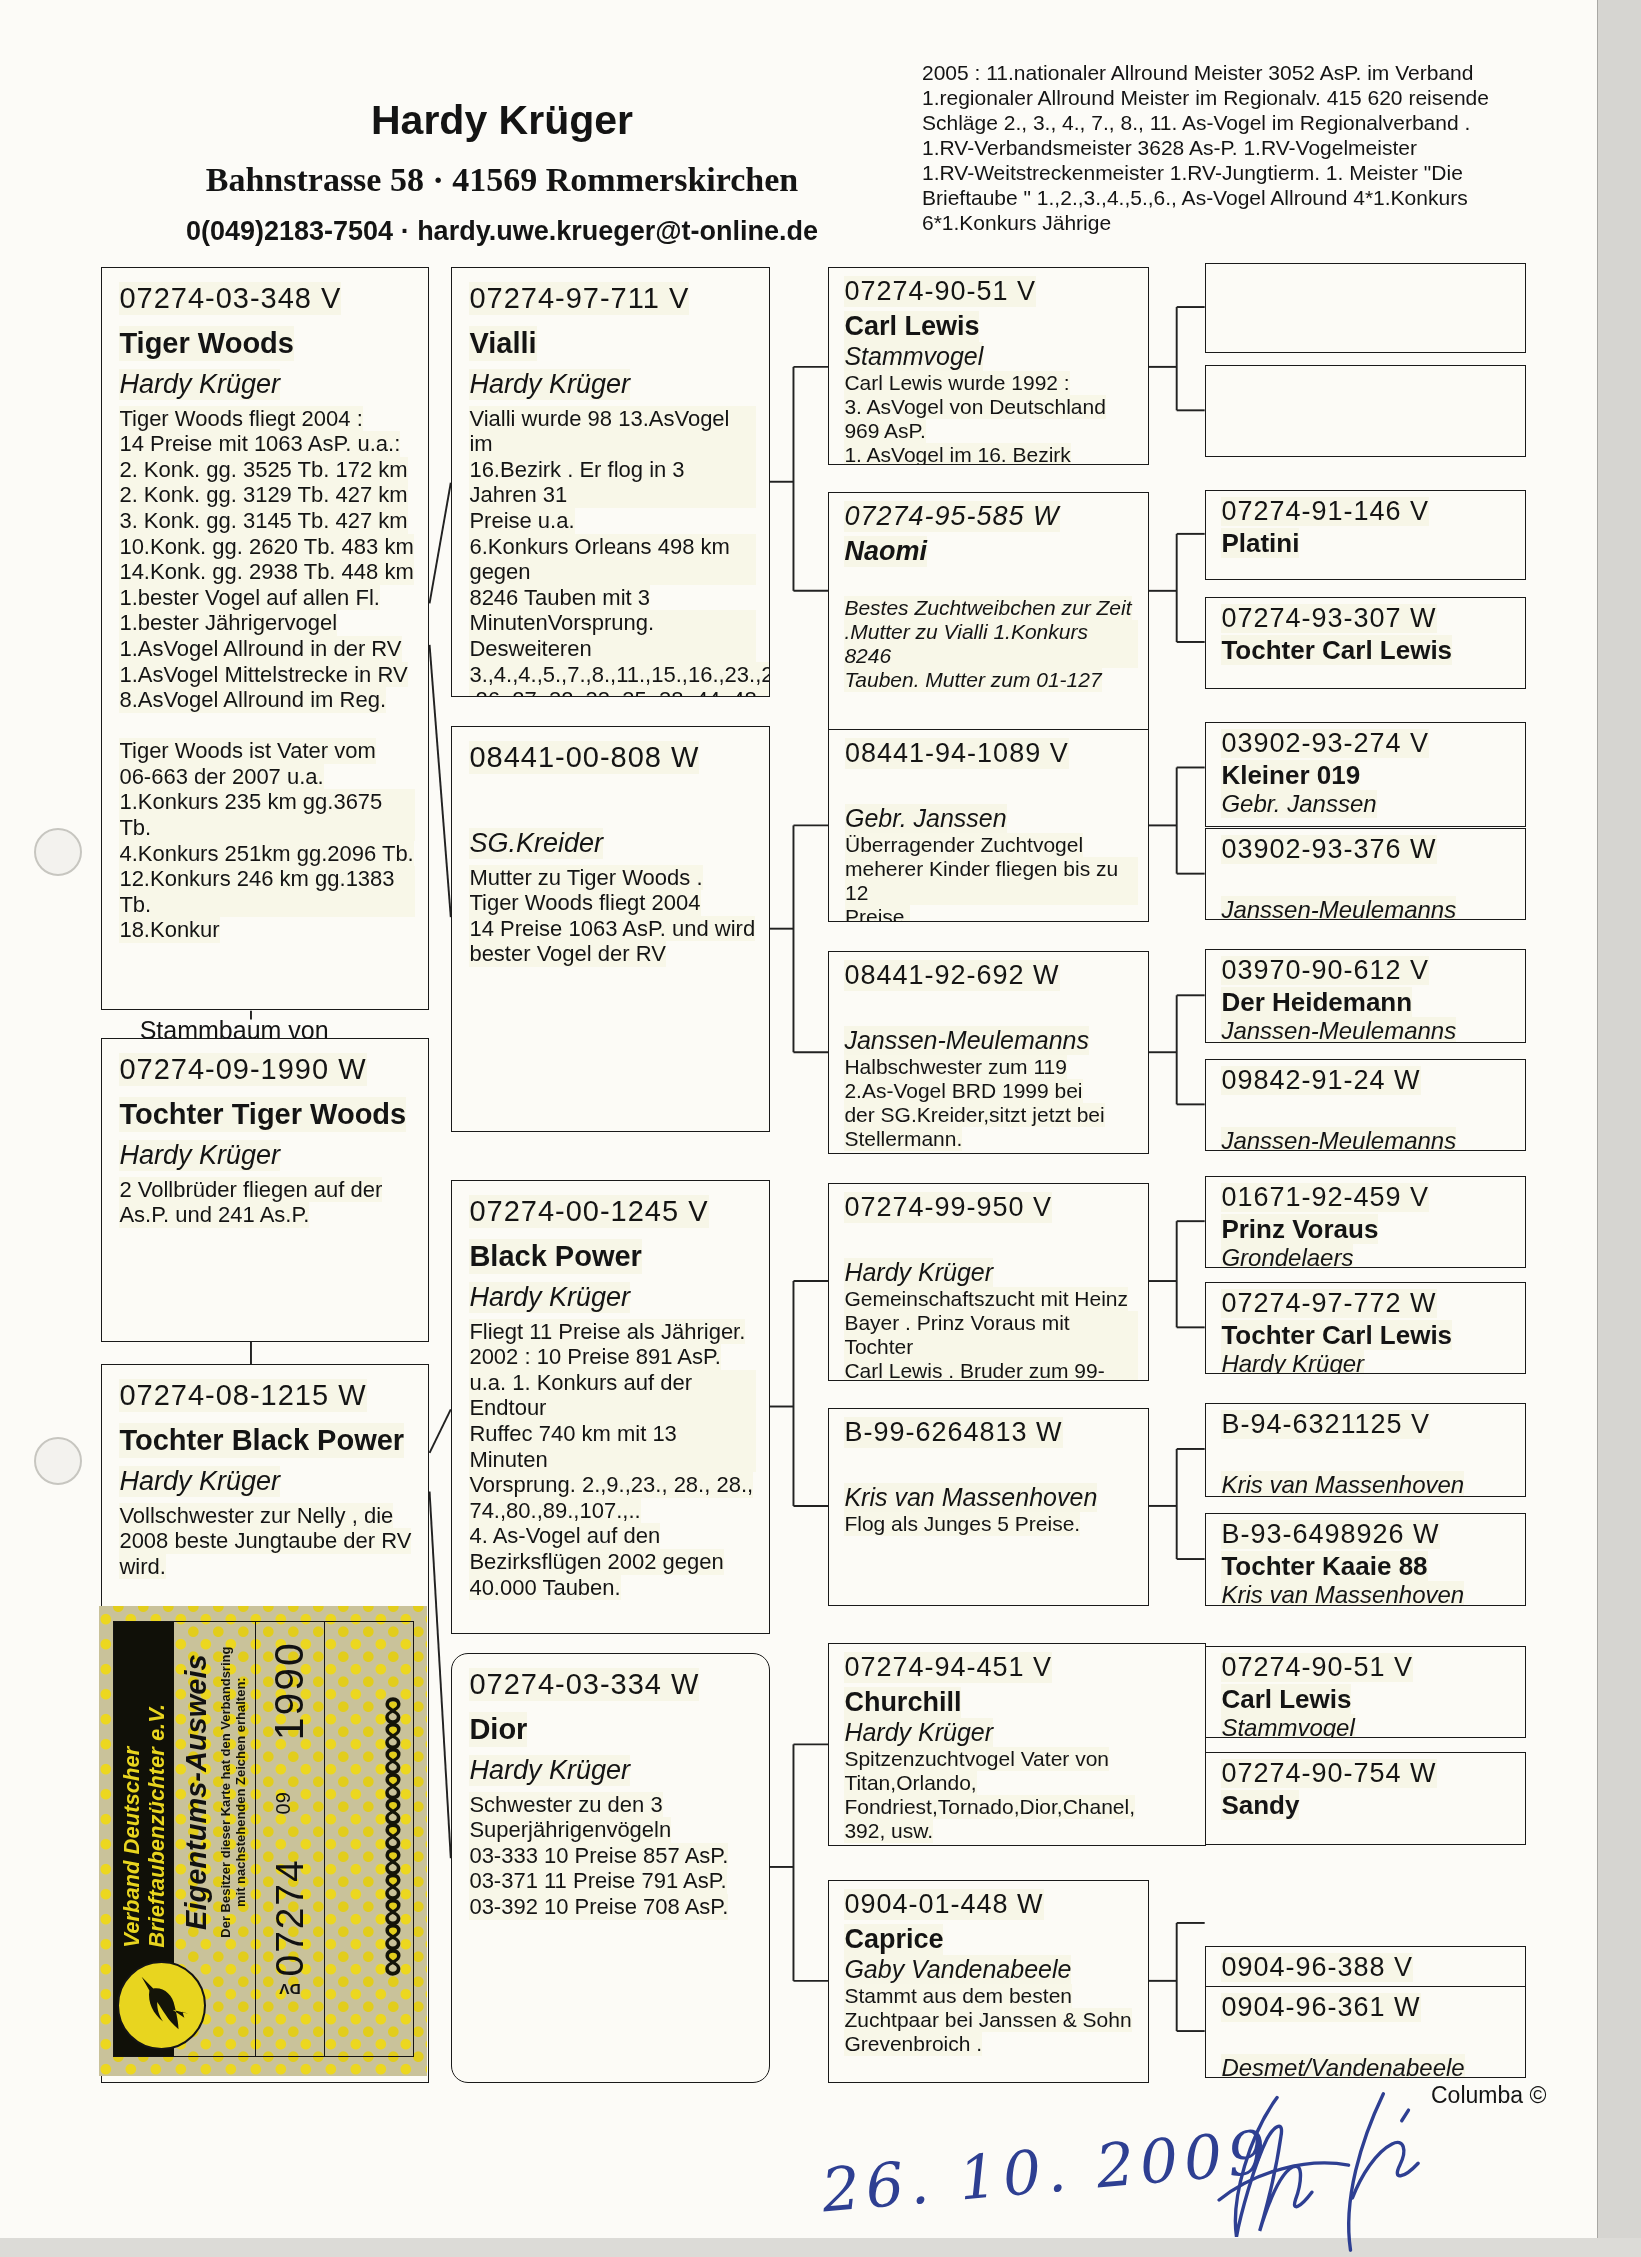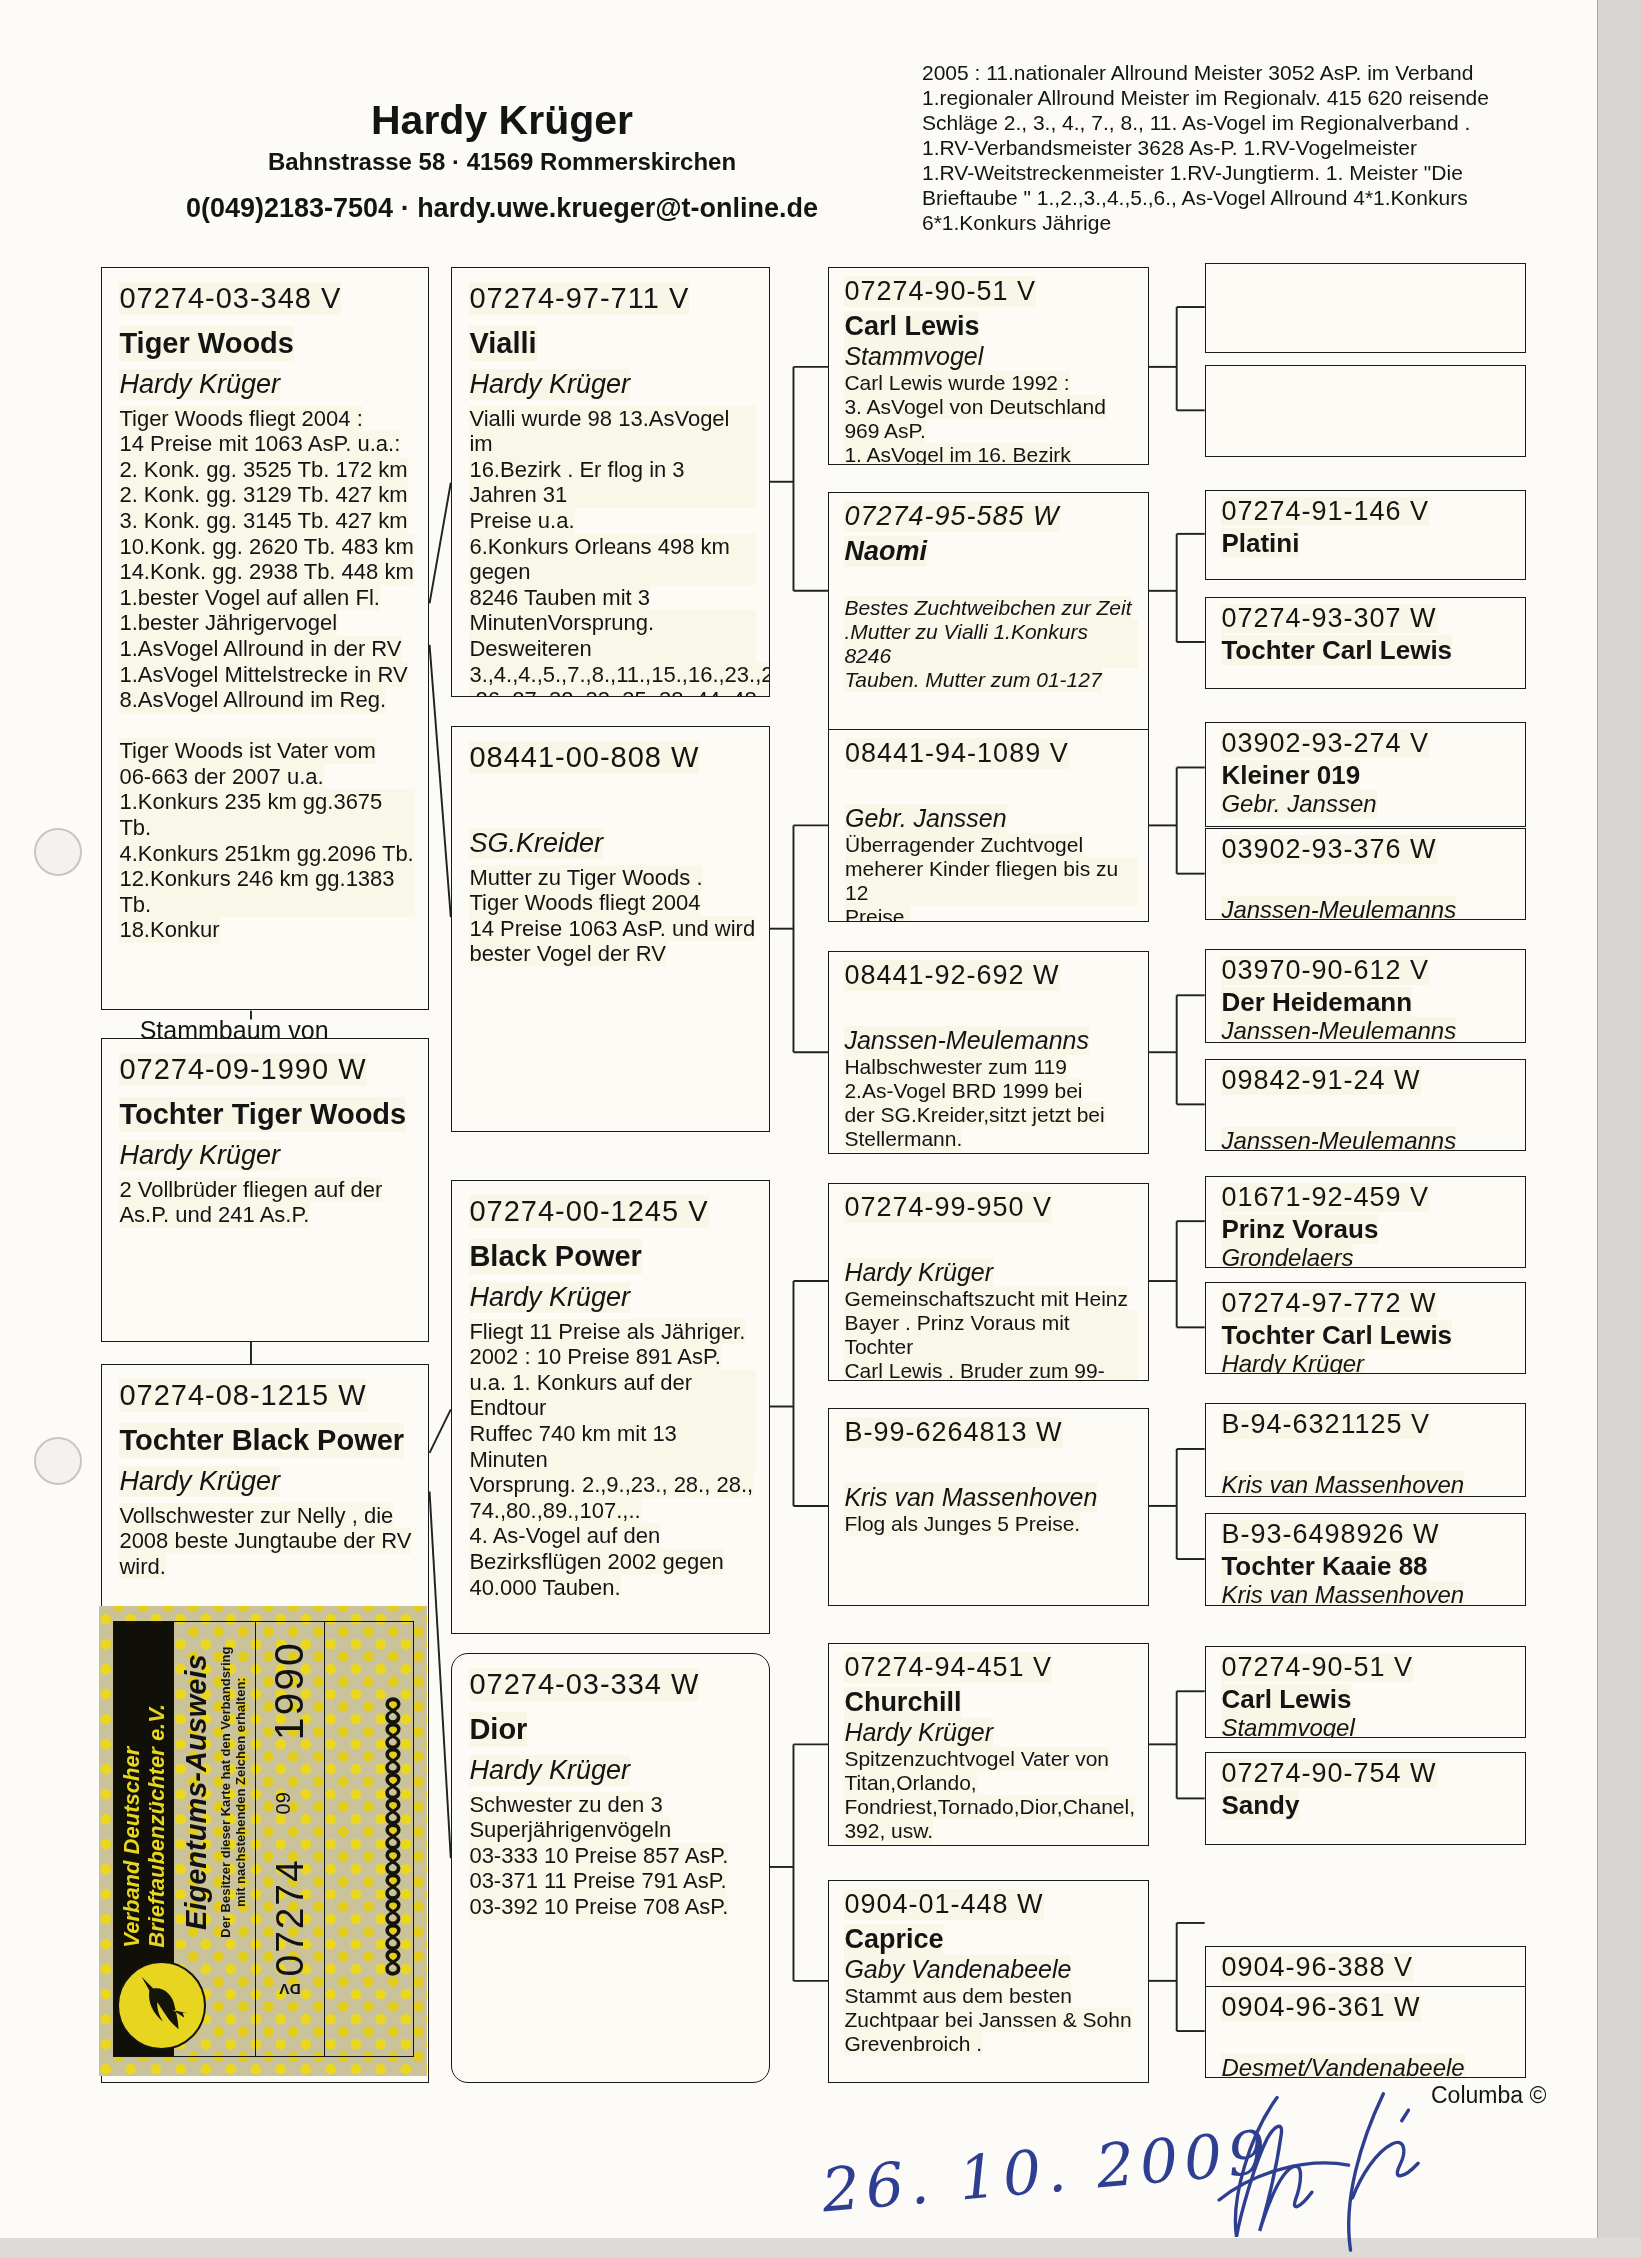--- a/index.html
+++ b/index.html
@@ -7,21 +7,21 @@
     width:1641px;height:2257px;position:relative;overflow:hidden;
     background:#fcfbf7;font-family:"Liberation Sans",sans-serif;color:#141414;
   }
   
   .scan-right{position:absolute;left:1597px;top:0;width:44px;height:2257px;background:#d6d5d1;border-left:1px solid #a8a7a3;}
   .scan-bottom{position:absolute;left:0;top:2238px;width:1641px;height:19.3px;background:#dcdbd7;}
   .hole{position:absolute;width:44px;height:44px;border-radius:50%;background:#f3f2ee;border:2.9px solid #c7c6c0;}
   
   .header{position:absolute;left:135px;top:97px;width:734px;text-align:center;}
   .hdr-name{font-size:41px;font-weight:bold;}
-  .hdr-addr{font-size:24px;font-weight:bold;margin-top:4px;}
+  .hdr-addr{font-size:34px;font-weight:bold;margin-top:17px;font-family:Liberation Serif, serif;}
   .hdr-contact{font-size:27px;font-weight:bold;margin-top:17.4px;}
   .achv{position:absolute;left:922px;top:60px;width:628px;font-size:21px;line-height:25px;}
   .achv div{white-space:nowrap;}
   
   .box{position:absolute;box-sizing:border-box;border:1.9px solid #1a1a1a;background:#fcfbf6;overflow:hidden;padding:13.5px 13.5px 5.8px 17.4px;z-index:2;}
   .ring{font-size:29px;line-height:33px;margin-bottom:11.6px;letter-spacing:1px;width:fit-content;background:rgba(243,243,218,.55);}
   .name{font-size:29px;line-height:35px;min-height:35px;font-weight:bold;margin-bottom:7.7px;width:fit-content;background:rgba(243,243,218,.55);}
   .breeder{font-size:27px;line-height:31px;min-height:31px;font-style:italic;margin-bottom:5.8px;width:fit-content;background:rgba(243,243,218,.55);}
   .bl{font-size:22px;line-height:25.6px;min-height:25.6px;width:fit-content;background:rgba(243,243,218,.5);}
   .box.col3{padding:7.7px 9.7px 3.9px 15.4px;}
@@ -278,21 +278,21 @@
       <div class="bl">Gemeinschaftszucht mit Heinz</div>
       <div class="bl">Bayer . Prinz Voraus mit Tochter</div>
       <div class="bl">Carl Lewis . Bruder zum 99-950</div>
     </div>
     <div class="box col3" style="left: 828px; top: 1408px; width: 321px; height: 198px;">
       <div class="ring">B-99-6264813 W</div>
       <div class="name"></div>
       <div class="breeder">Kris van Massenhoven</div>
       <div class="bl">Flog als Junges 5 Preise.</div>
     </div>
-    <div class="box col3" style="left: 828px; top: 1643px; width: 321px; height: 203px;">
+    <div class="box col3" style="left: 828px; top: 1643px; width: 378px; height: 203px;">
       <div class="ring">07274-94-451 V</div>
       <div class="name">Churchill</div>
       <div class="breeder">Hardy Krüger</div>
       <div class="bl">Spitzenzuchtvogel Vater von</div>
       <div class="bl">Titan,Orlando,</div>
       <div class="bl">Fondriest,Tornado,Dior,Chanel,</div>
       <div class="bl">392, usw.</div>
     </div>
     <div class="box col3" style="left: 828px; top: 1880px; width: 321px; height: 203px;">
       <div class="ring">0904-01-448 W</div>

